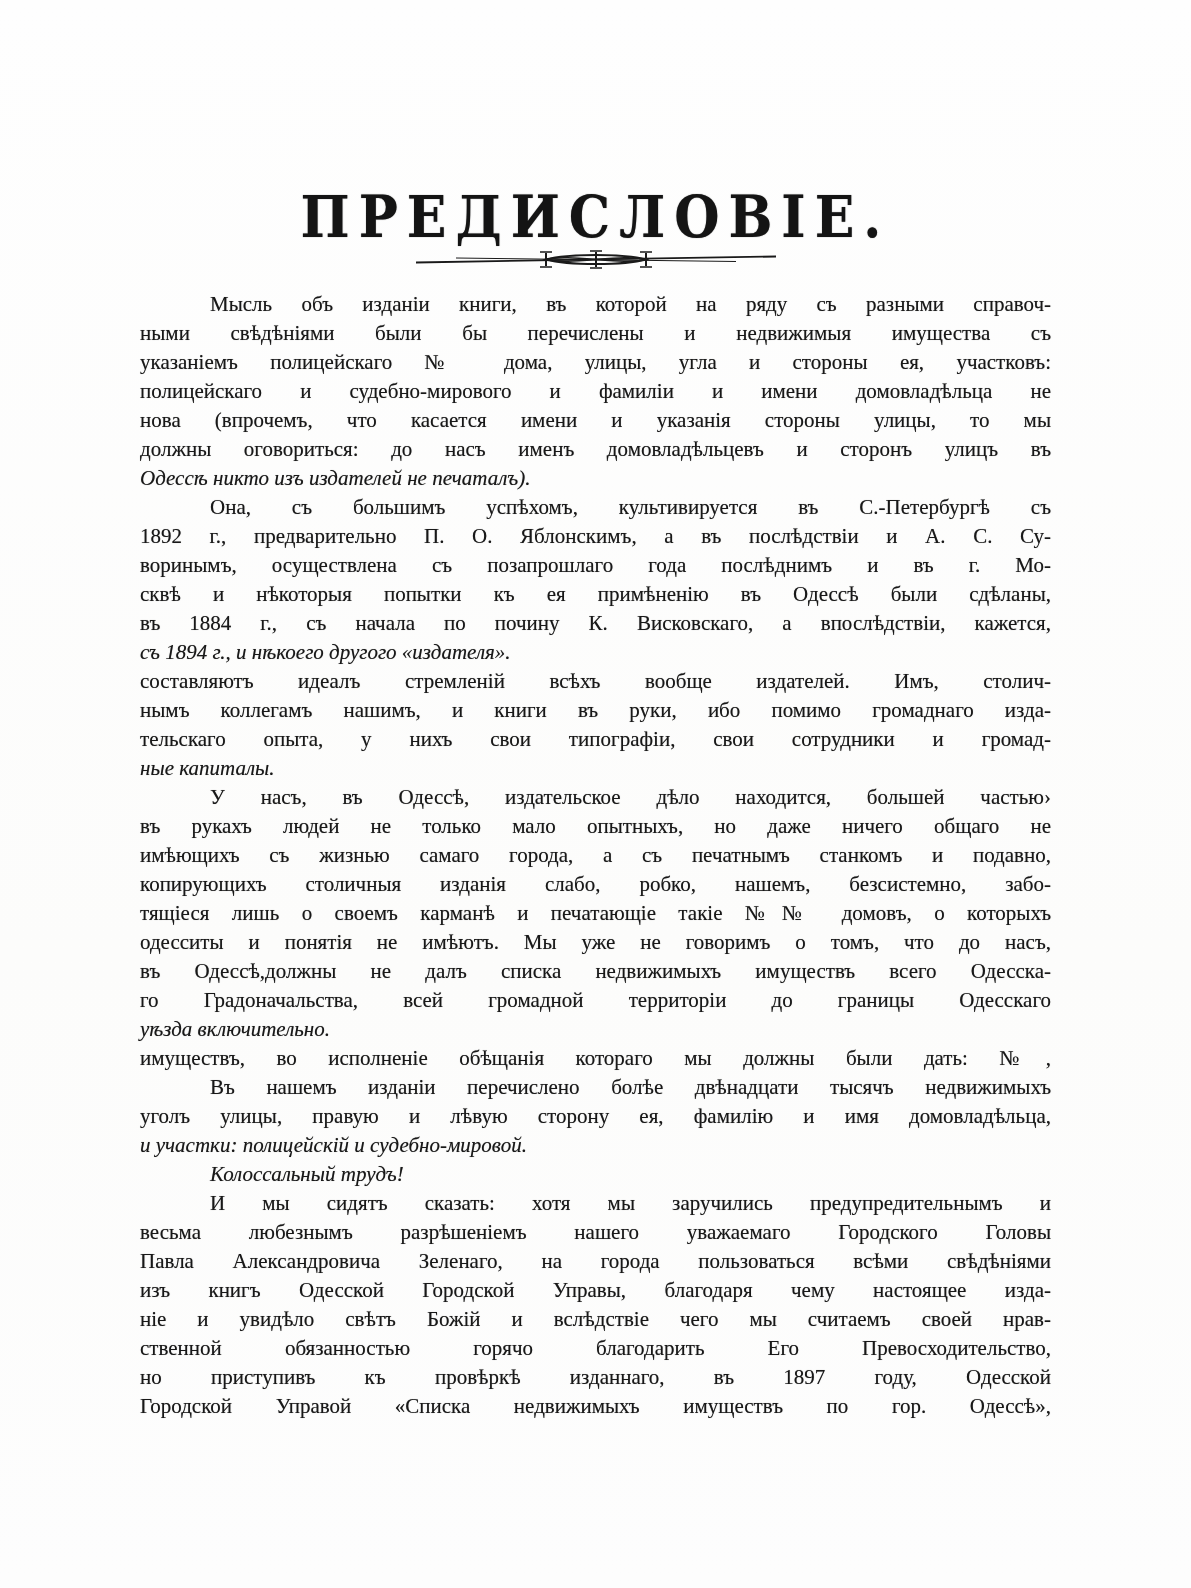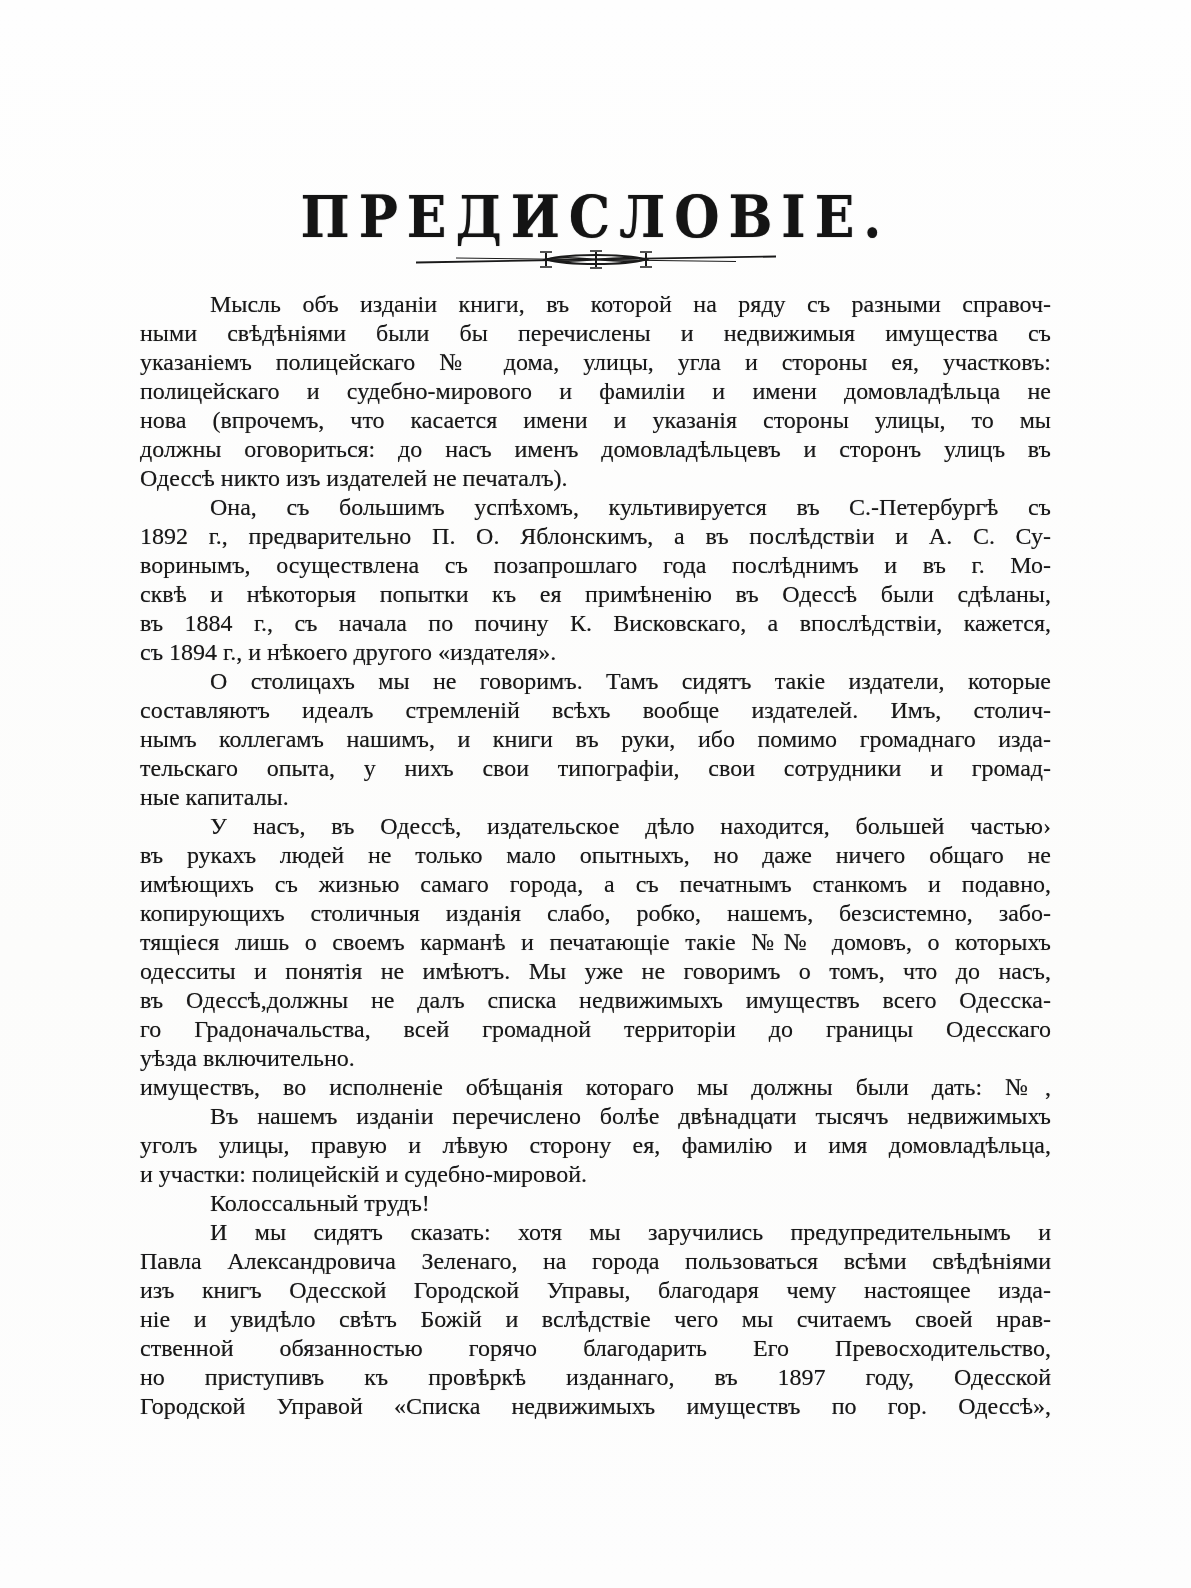--- a/index.html
+++ b/index.html
@@ -40,40 +40,41 @@
     left: 140px;
     width: 911px;
     display: flex;
     justify-content: center;
   }
   .text-block {
     position: absolute;
     top: 290px;
     left: 140px;
     width: 911px;
-    font-size: 24px;
+    font-size: 21px;
     line-height: 29px;
     text-shadow: 0 0 0.7px rgba(20,20,20,0.5);
   }
   .para {
     margin: 0;
     padding: 0;
   }
   .line {
     text-align: justify;
     text-align-last: justify;
     height: 29px;
     overflow: visible;
   }
   .line.first {
     text-indent: 70px;
   }
   .line.end {
     text-align: left;
     text-align-last: left;
+    font-style: italic;
   }
 </style>
 </head>
 <body>
 
 <div class="scan-page">
 
   <h1 class="page-title">ПРЕДИСЛОВІЕ.</h1>
 
   <div class="divider">
@@ -104,21 +105,20 @@
       </div>
       <div class="para">
         <div class="line first">Она, съ большимъ успѣхомъ, культивируется въ С.-Петербургѣ съ</div>
         <div class="line">1892 г., предварительно П. О. Яблонскимъ, а въ послѣдствіи и А. С. Су-</div>
         <div class="line">воринымъ, осуществлена съ позапрошлаго года послѣднимъ и въ г. Мо-</div>
         <div class="line">сквѣ и нѣкоторыя попытки къ ея примѣненію въ Одессѣ были сдѣланы,</div>
         <div class="line">въ 1884 г., съ начала по почину К. Висковскаго, а впослѣдствіи, кажется,</div>
         <div class="line end">съ 1894 г., и нѣкоего другого «издателя».</div>
       </div>
       <div class="para">
-        <div class="line first">О столицахъ мы не говоримъ. Тамъ сидятъ такіе издатели, которые</div>
         <div class="line">составляютъ идеалъ стремленій всѣхъ вообще издателей. Имъ, столич-</div>
         <div class="line">нымъ коллегамъ нашимъ, и книги въ руки, ибо  помимо громаднаго изда-</div>
         <div class="line">тельскаго опыта, у нихъ свои типографіи, свои сотрудники и громад-</div>
         <div class="line end">ные капиталы.</div>
       </div>
       <div class="para">
         <div class="line first">У насъ, въ Одессѣ, издательское дѣло находится, большей  частью›</div>
         <div class="line">въ рукахъ людей не только мало опытныхъ, но даже ничего общаго не</div>
         <div class="line">имѣющихъ съ жизнью самаго города, а съ печатнымъ станкомъ и подавно,</div>
         <div class="line">копирующихъ столичныя изданія слабо, робко, нашемъ, безсистемно, забо-</div>
@@ -132,20 +132,21 @@
         <div class="line">имуществъ, во исполненіе обѣщанія котораго мы должны были дать: №,</div>
         <div class="line first">Въ нашемъ изданіи перечислено болѣе двѣнадцати тысячъ недвижимыхъ</div>
         <div class="line">уголъ улицы, правую и лѣвую сторону ея, фамилію и имя домовладѣльца,</div>
         <div class="line end">и участки: полицейскій и судебно-мировой.</div>
       </div>
       <div class="para">
         <div class="line first end">Колоссальный трудъ!</div>
       </div>
       <div class="para">
         <div class="line first">И мы сидятъ сказать:  хотя мы заручились  предупредительнымъ и</div>
+        <div class="line">весьма любезнымъ разрѣшеніемъ нашего уважаемаго Городского Головы</div>
         <div class="line">Павла Александровича Зеленаго, на города пользоваться всѣми свѣдѣніями</div>
         <div class="line">изъ книгъ Одесской Городской Управы, благодаря чему настоящее изда-</div>
         <div class="line">ніе и увидѣло свѣтъ Божій и вслѣдствіе  чего мы считаемъ  своей нрав-</div>
         <div class="line">ственной обязанностью горячо благодарить Его Превосходительство,</div>
         <div class="line">но приступивъ къ провѣркѣ изданнаго, въ 1897 году, Одесской</div>
         <div class="line">Городской Управой «Списка недвижимыхъ имуществъ по гор. Одессѣ»,</div>
       </div>
     </div>
 
 </div>

